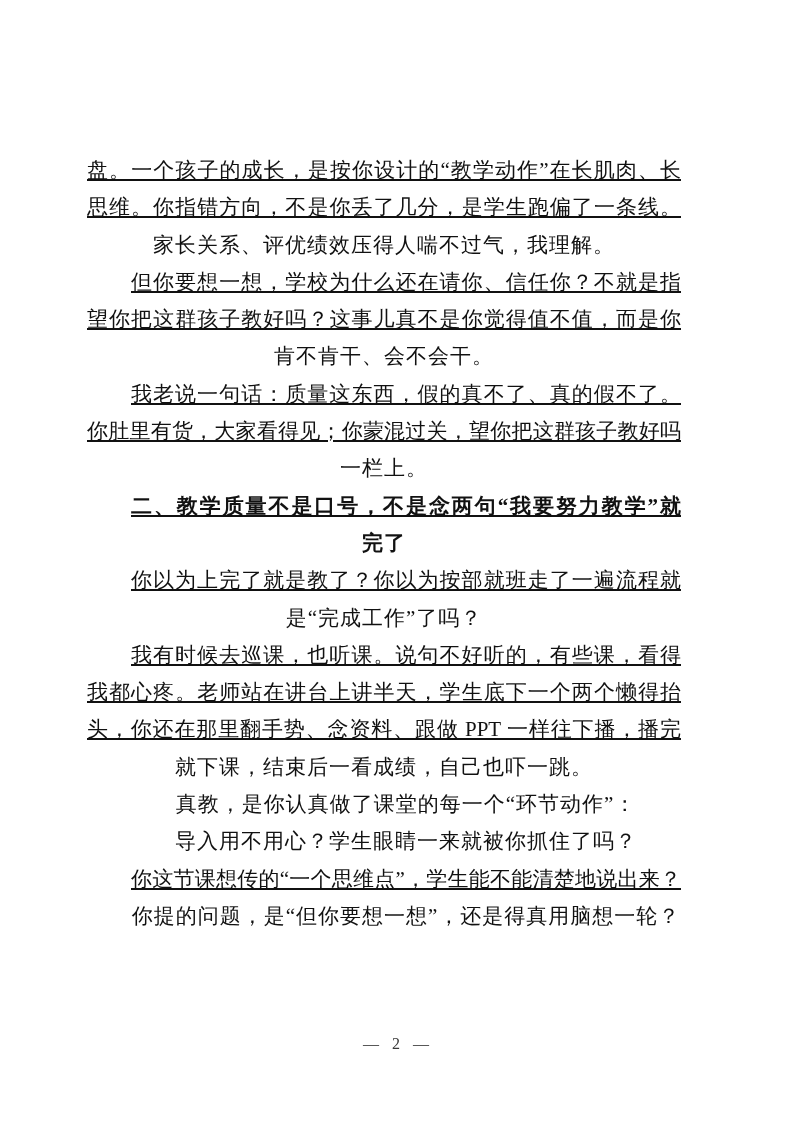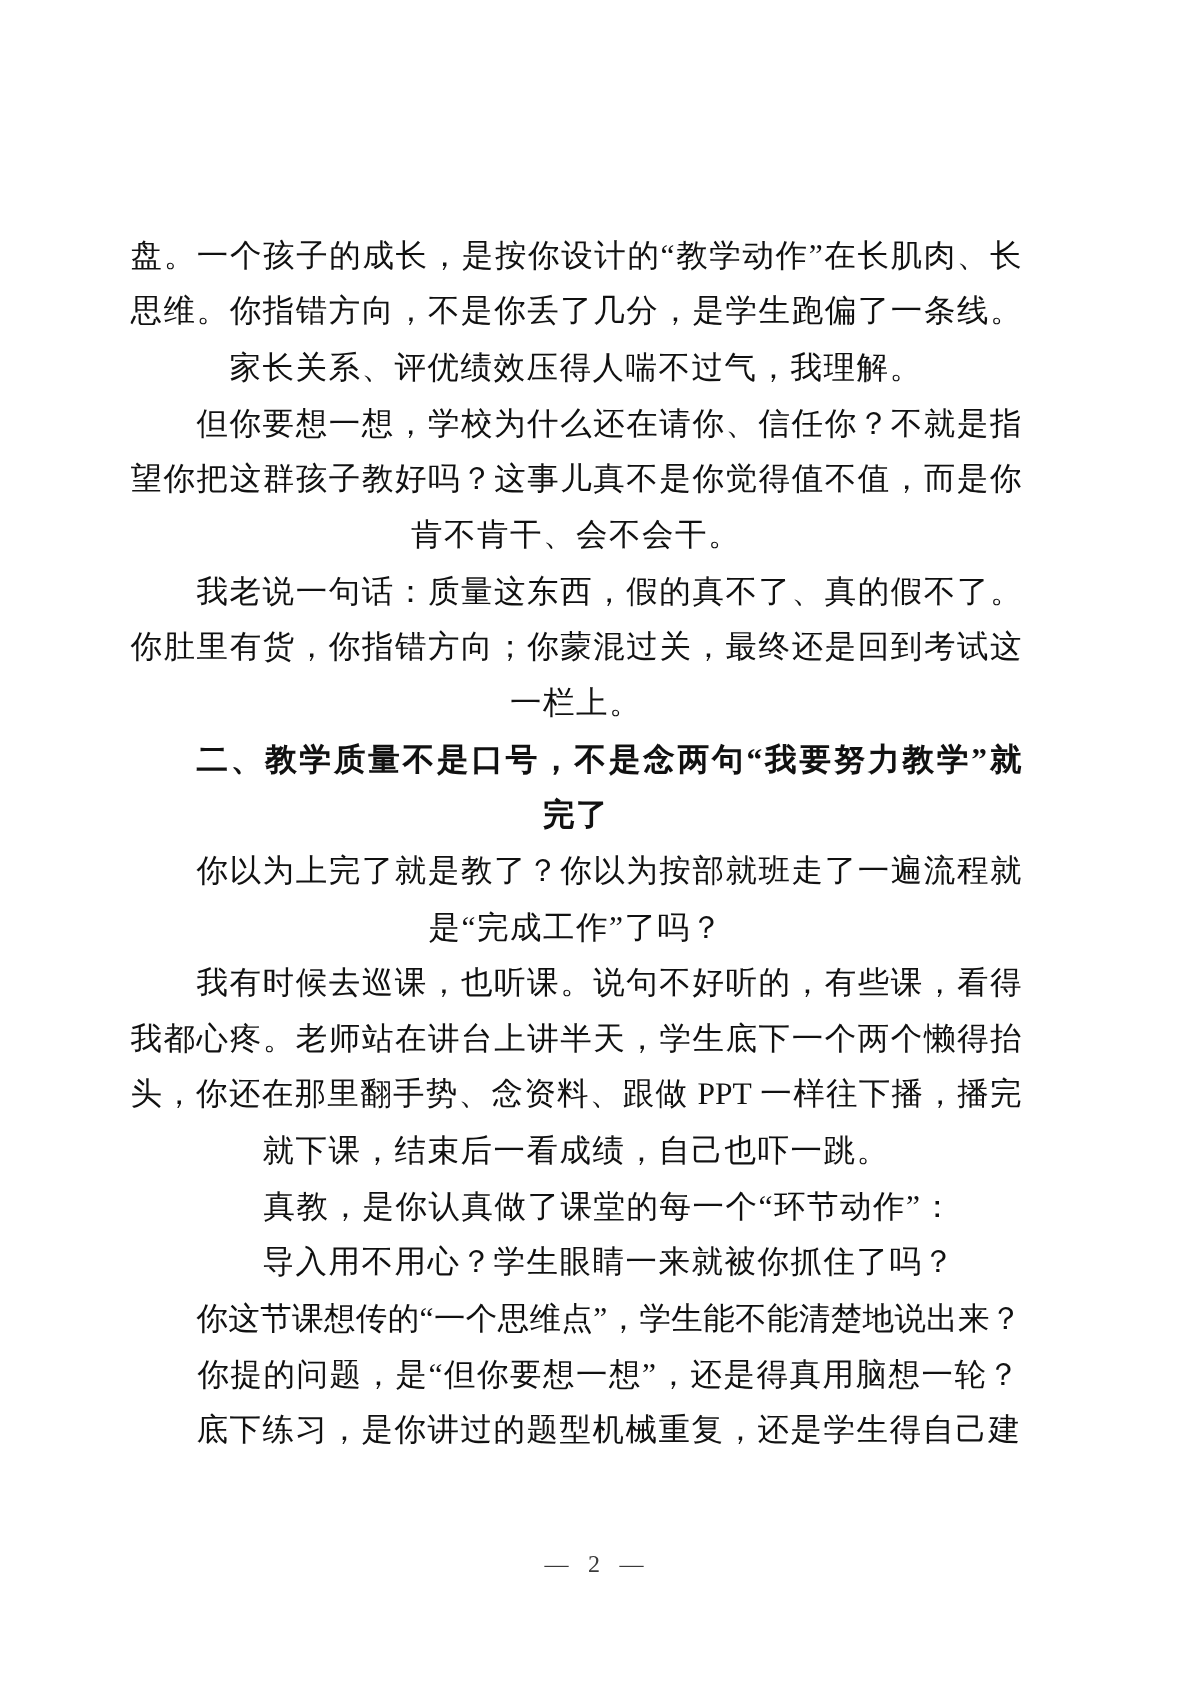--- a/index.html
+++ b/index.html
@@ -32,20 +32,21 @@
     letter-spacing: 1px;
     overflow: hidden;
     white-space: nowrap;
     text-align: center;
   }
   .line.fill {
     letter-spacing: 0;
     white-space: normal;
     text-align: justify;
     text-align-last: justify;
+    text-decoration: underline;
   }
   .line.indent { padding-left: 44px; }
   .para.heading .line { font-weight: 700; }
   .footer {
     position: absolute;
     top: 1035px;
     left: 0;
     width: 793px;
     text-align: center;
     font-size: 16px;
@@ -67,21 +68,21 @@
       <div class="para body">
         <div class="line">家长关系、评优绩效压得人喘不过气，我理解。</div>
       </div>
       <div class="para body">
         <div class="line fill indent">但你要想一想，学校为什么还在请你、信任你？不就是指</div>
         <div class="line fill">望你把这群孩子教好吗？这事儿真不是你觉得值不值，而是你</div>
         <div class="line">肯不肯干、会不会干。</div>
       </div>
       <div class="para body">
         <div class="line fill indent">我老说一句话：质量这东西，假的真不了、真的假不了。</div>
-        <div class="line fill">你肚里有货，你指错方向；你蒙混过关，最终还是回到考试这</div>
+        <div class="line fill">你肚里有货，大家看得见；你蒙混过关，望你把这群孩子教好吗</div>
         <div class="line">一栏上。</div>
       </div>
       <div class="para heading">
         <div class="line fill indent">二、教学质量不是口号，不是念两句“我要努力教学”就</div>
         <div class="line">完了</div>
       </div>
       <div class="para body">
         <div class="line fill indent">你以为上完了就是教了？你以为按部就班走了一遍流程就</div>
         <div class="line">是“完成工作”了吗？</div>
       </div>
@@ -96,20 +97,17 @@
       </div>
       <div class="para body">
         <div class="line indent">导入用不用心？学生眼睛一来就被你抓住了吗？</div>
       </div>
       <div class="para body">
         <div class="line fill indent">你这节课想传的“一个思维点”，学生能不能清楚地说出来？</div>
       </div>
       <div class="para body">
         <div class="line indent">你提的问题，是“但你要想一想”，还是得真用脑想一轮？</div>
       </div>
-      <div class="para body">
-        <div class="line indent">底下练习，是你讲过的题型机械重复，还是学生得自己建</div>
-      </div>
     </div>
   <div class="footer">
     <span>— 2 —</span>
   </div>
 </div>
 
 </body></html>

